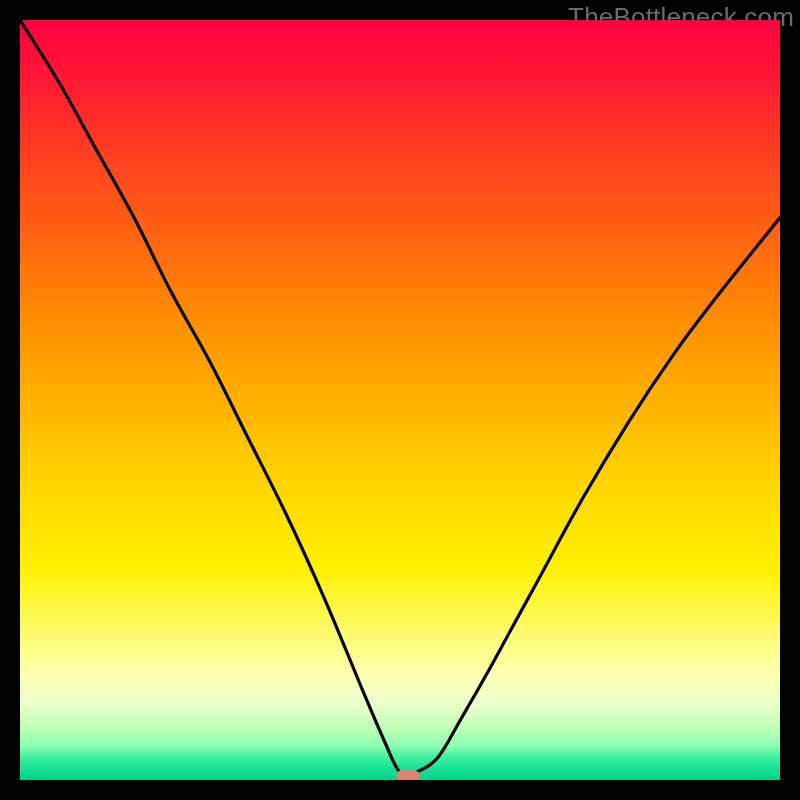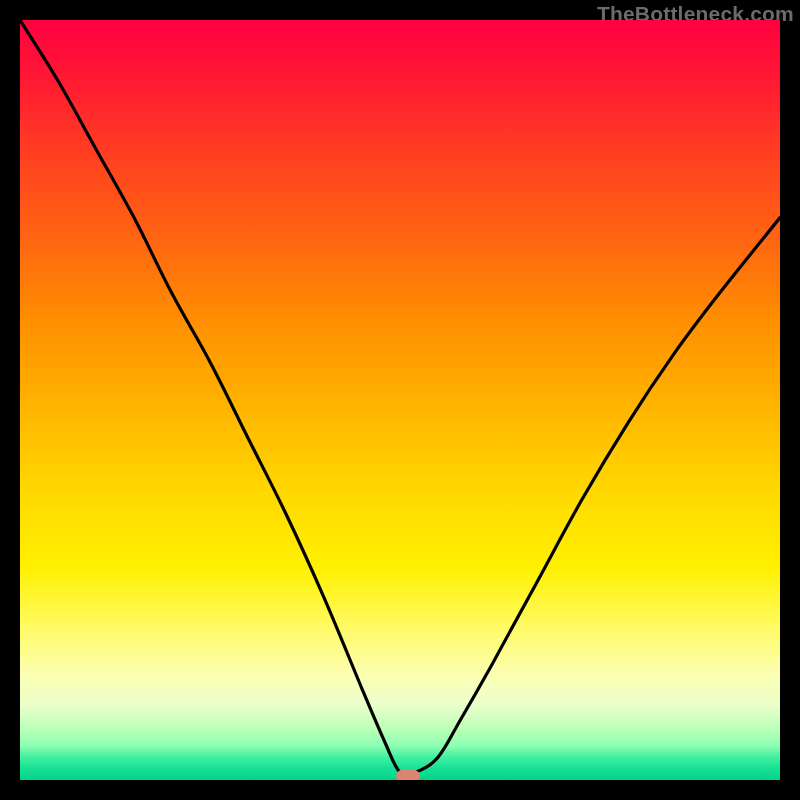--- a/index.html
+++ b/index.html
@@ -57,23 +57,23 @@
     width: 24px;
     height: 12px;
     border-radius: 6px;
     background: #d9856f;
   }
   .watermark {
     position: absolute;
     top: 2px;
     right: 6px;
     color: #6b6b6b;
-    font-size: 21px;
+    font-size: 26px;
     letter-spacing: 0.2px;
-    font-weight: 700;
+    font-weight: 400;
     user-select: none;
   }
   svg.curve {
     position: absolute;
     left: 0;
     top: 0;
     width: 760px;
     height: 760px;
     overflow: visible;
   }

